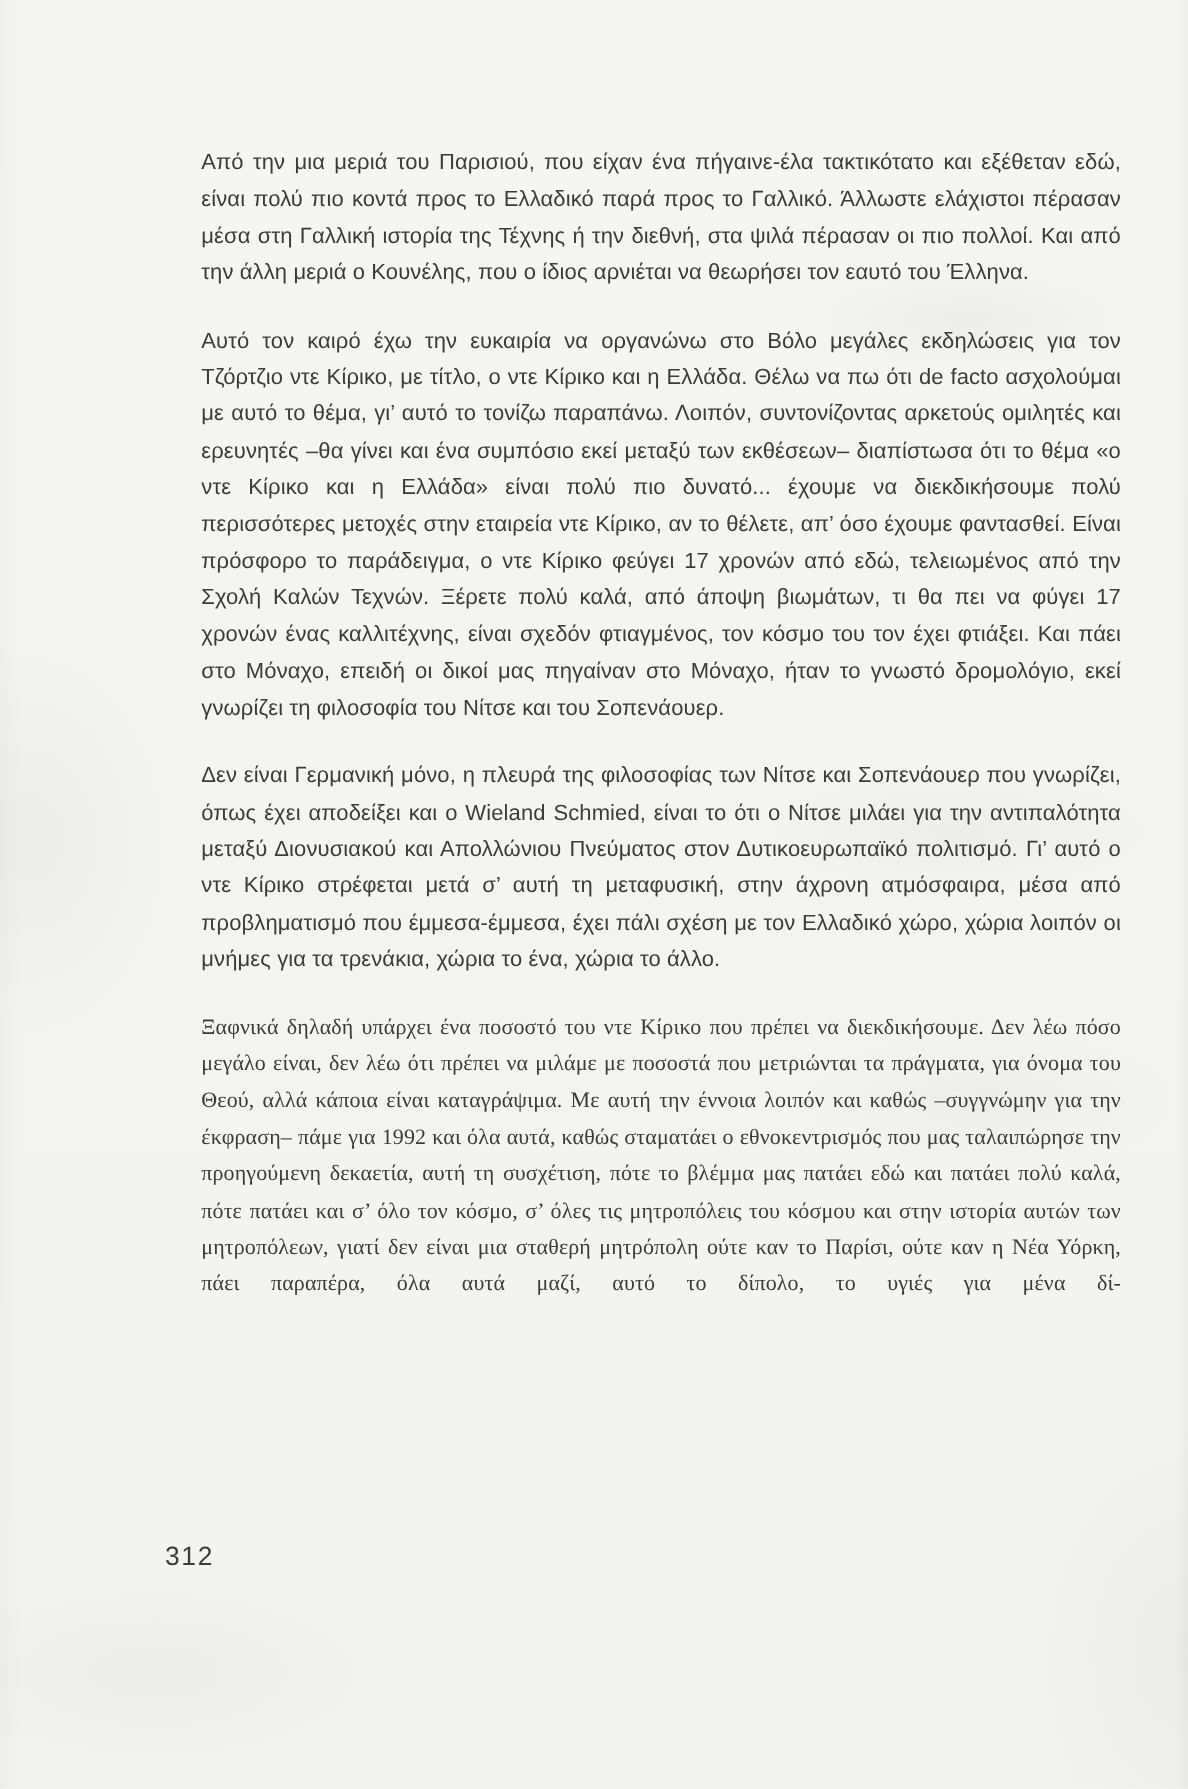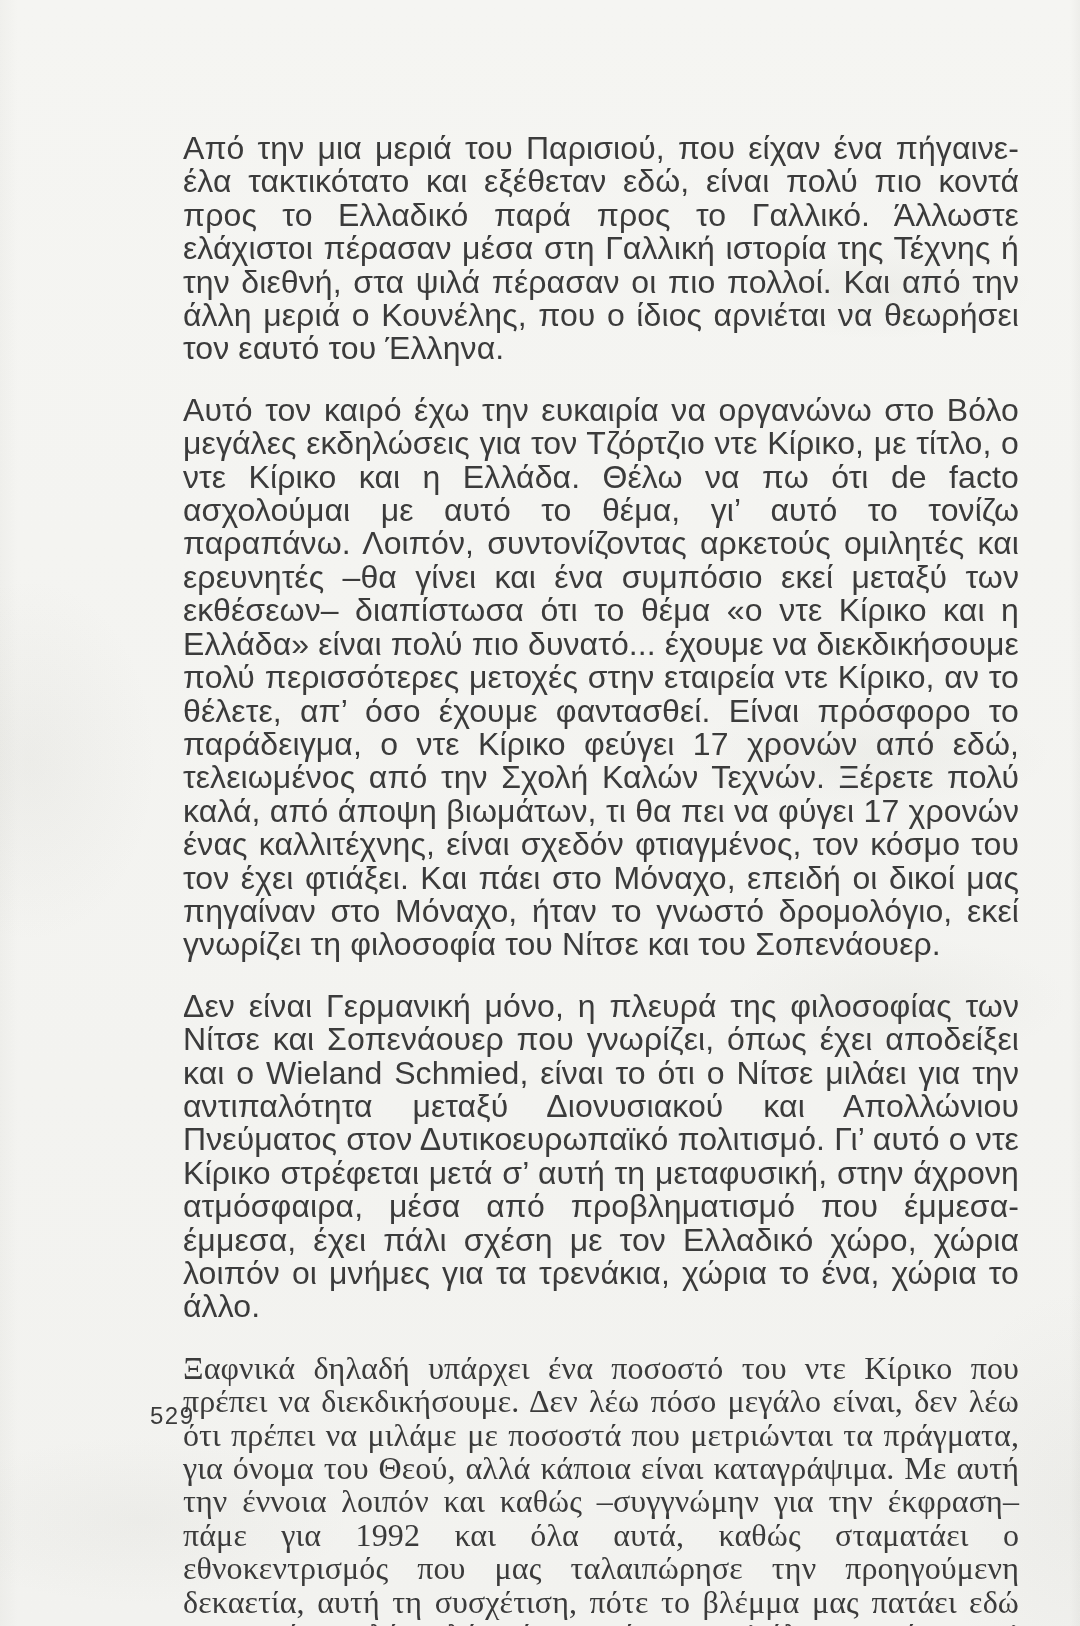--- a/index.html
+++ b/index.html
@@ -33,21 +33,21 @@
 
   .text-column {
     position: absolute;
     left: 183px;
     top: 132px;
     width: 836px;
   }
 
   p.para {
     margin: 0 0 28px 0;
-    font-size: 32px;
+    font-size: 20px;
     line-height: 33.4px;
     letter-spacing: 0.1px;
     text-align: justify;
     color: #3b3b3b;
   }
 
   
   p.para.cutoff {
     text-align-last: justify;
     margin-bottom: 0;
@@ -77,15 +77,15 @@
 
   <div class="scan-texture"></div>
 
   <div class="text-column">
     <p class="para">Από την μια μεριά του Παρισιού, που είχαν ένα πήγαινε-έλα τακτικότατο και εξέθεταν εδώ, είναι πολύ πιο κοντά προς το Ελλαδικό παρά προς το Γαλλικό. Άλλωστε ελάχιστοι πέρασαν μέσα στη Γαλλική ιστορία της Τέχνης ή την διεθνή, στα ψιλά πέρασαν οι πιο πολλοί. Και από την άλλη μεριά ο Κουνέλης, που ο ίδιος αρνιέται να θεωρήσει τον εαυτό του Έλληνα.</p>
     <p class="para">Αυτό τον καιρό έχω την ευκαιρία να οργανώνω στο Βόλο μεγάλες εκδηλώσεις για τον Τζόρτζιο ντε Κίρικο, με τίτλο, ο ντε Κίρικο και η Ελλάδα. Θέλω να πω ότι de facto ασχολούμαι με αυτό το θέμα, γι’ αυτό το τονίζω παραπάνω. Λοιπόν, συντονίζοντας αρκετούς ομιλητές και ερευνητές –θα γίνει και ένα συμπόσιο εκεί μεταξύ των εκθέσεων– διαπίστωσα ότι το θέμα «ο ντε Κίρικο και η Ελλάδα» είναι πολύ πιο δυνατό... έχουμε να διεκδικήσουμε πολύ περισσότερες μετοχές στην εταιρεία ντε Κίρικο, αν το θέλετε, απ’ όσο έχουμε φαντασθεί. Είναι πρόσφορο το παράδειγμα, ο ντε Κίρικο φεύγει 17 χρονών από εδώ, τελειωμένος από την Σχολή Καλών Τεχνών. Ξέρετε πολύ καλά, από άποψη βιωμάτων, τι θα πει να φύγει 17 χρονών ένας καλλιτέχνης, είναι σχεδόν φτιαγμένος, τον κόσμο του τον έχει φτιάξει. Και πάει στο Μόναχο, επειδή οι δικοί μας πηγαίναν στο Μόναχο, ήταν το γνωστό δρομολόγιο, εκεί γνωρίζει τη φιλοσοφία του Νίτσε και του Σοπενάουερ.</p>
     <p class="para">Δεν είναι Γερμανική μόνο, η πλευρά της φιλοσοφίας των Νίτσε και Σοπενάουερ που γνωρίζει, όπως έχει αποδείξει και ο Wieland Schmied, είναι το ότι ο Νίτσε μιλάει για την αντιπαλότητα μεταξύ Διονυσιακού και Απολλώνιου Πνεύματος στον Δυτικοευρωπαϊκό πολιτισμό. Γι’ αυτό ο ντε Κίρικο στρέφεται μετά σ’ αυτή τη μεταφυσική, στην άχρονη ατμόσφαιρα, μέσα από προβληματισμό που έμμεσα-έμμεσα, έχει πάλι σχέση με τον Ελλαδικό χώρο, χώρια λοιπόν οι μνήμες για τα τρενάκια, χώρια το ένα, χώρια το άλλο.</p>
     <p class="para cutoff">Ξαφνικά δηλαδή υπάρχει ένα ποσοστό του ντε Κίρικο που πρέπει να διεκδικήσουμε. Δεν λέω πόσο μεγάλο είναι, δεν λέω ότι πρέπει να μιλάμε με ποσοστά που μετριώνται τα πράγματα, για όνομα του Θεού, αλλά κάποια είναι καταγράψιμα. Με αυτή την έννοια λοιπόν και καθώς –συγγνώμην για την έκφραση– πάμε για 1992 και όλα αυτά, καθώς σταματάει ο εθνοκεντρισμός που μας ταλαιπώρησε την προηγούμενη δεκαετία, αυτή τη συσχέτιση, πότε το βλέμμα μας πατάει εδώ και πατάει πολύ καλά, πότε πατάει και σ’ όλο τον κόσμο, σ’ όλες τις μητροπόλεις του κόσμου και στην ιστορία αυτών των μητροπόλεων, γιατί δεν είναι μια σταθερή μητρόπολη ούτε καν το Παρίσι, ούτε καν η Νέα Υόρκη, πάει παραπέρα, όλα αυτά μαζί, αυτό το δίπολο, το υγιές για μένα δί-</p>
   </div>
 
-  <div class="folio">529</div>
+  <div class="folio">312</div>
 
 </div>
 
 </body></html>

